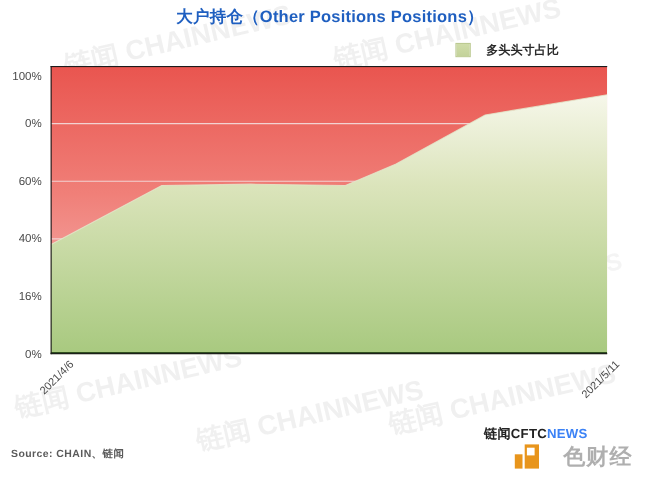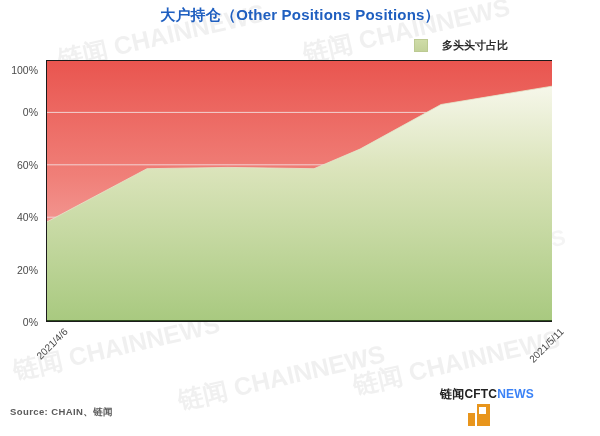--- a/index.html
+++ b/index.html
@@ -233,21 +233,21 @@
 <div class="legend">
   <span class="legend-swatch"></span>
   <span class="legend-label">多头头寸占比</span>
 </div>
 
 <div class="y-axis">
   <div class="y-tick" style="top:10px;">100%</div>
   <div class="y-tick" style="top:52.4px;">0%</div>
   <div class="y-tick" style="top:104.8px;text-align:right;">60%</div>
   <div class="y-tick" style="top:157.2px;">40%</div>
-  <div class="y-tick" style="top:209.6px;">20%</div>
+  <div class="y-tick" style="top:209.6px;">16%</div>
   <div class="y-tick" style="top:262px;">0%</div>
 </div>
 
 <div class="plot-wrap">
   <svg class="plot-svg" viewBox="0 0 506 262" preserveAspectRatio="none">
     <defs>
       <linearGradient id="gradShort" x1="0" y1="0" x2="0" y2="1">
         <stop offset="0%" stop-color="#e9554f"></stop>
         <stop offset="45%" stop-color="#f08079"></stop>
         <stop offset="100%" stop-color="#f7c3c3"></stop>
@@ -299,14 +299,15 @@
 <div class="source-note">Source: CHAIN、链闻</div>
 
 <div class="brand">
   <div class="brand-line"><span>链闻</span><span>CFTC</span><span class="brand-grey">NEWS</span></div>
   <div class="brand-logo">
     <div class="logo-mark">
       <div class="logo-sq-a"></div>
       <div class="logo-sq-b"></div>
       <div class="logo-sq-c"></div>
     </div>
+    <div class="logo-overlay">色财经</div>
   </div>
 </div>
 
 </body></html>

